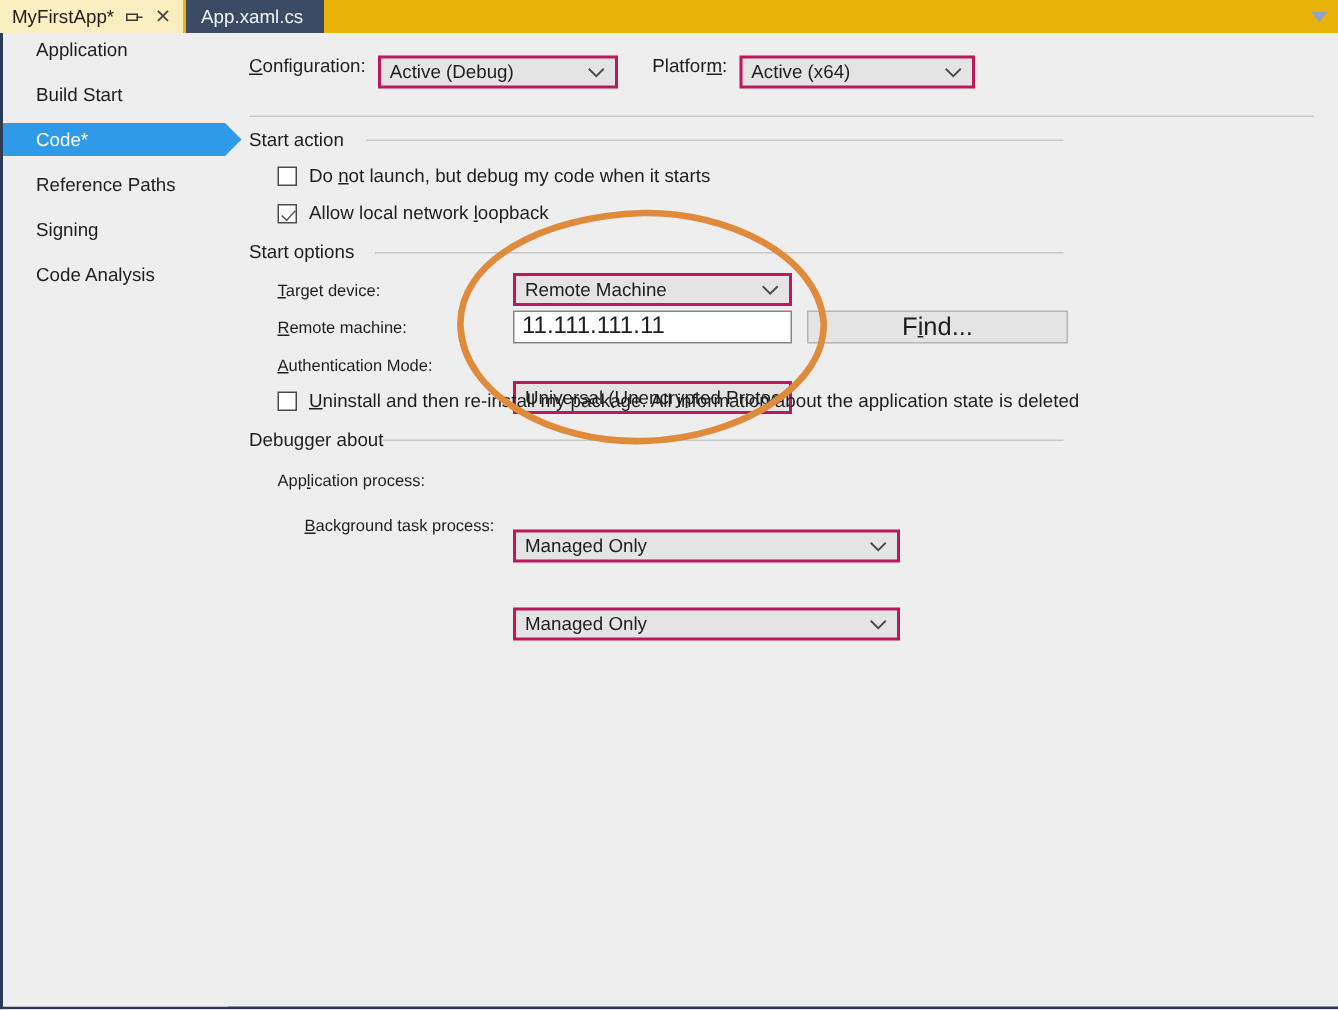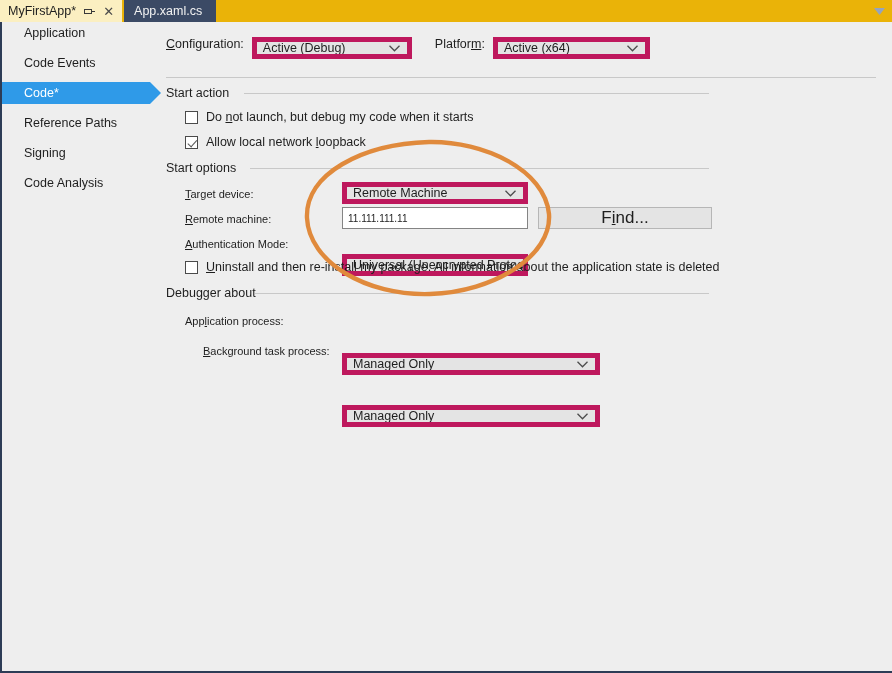--- a/index.html
+++ b/index.html
@@ -159,21 +159,21 @@
     left: 14px; top: 15px;
     display: flex;
     font-size: 12.5px;
     color: #1e1e1e;
   }
   .row-top .lbl { margin-right: 8px; }
 
   .combo {
     position: relative;
     background: #e4e4e4;
-    border: 5px solid #be185d;
+    border: 2px solid #be185d;
     box-sizing: border-box;
     height: 22px;
     font-size: 12.5px;
     color: #1e1e1e;
     display: flex;
     align-items: center;
     padding-left: 6px;
     overflow: hidden;
     white-space: nowrap;
   }
@@ -244,21 +244,21 @@
     color: #1e1e1e;
     white-space: nowrap;
   }
 
   .textbox {
     position: absolute;
     background: #ffffff;
     border: 1px solid #848484;
     box-sizing: border-box;
     height: 22px;
-    font-size: 10px;
+    font-size: 16px;
     color: #1e1e1e;
     display: flex;
     align-items: center;
     padding-left: 5px;
     white-space: nowrap;
   }
 
   .btn {
     position: absolute;
     background: #e4e4e4;
@@ -309,21 +309,21 @@
     </div>
   </div>
 
   <div class="body-frame"></div>
 
   <div class="sidebar">
     <div class="side-item">
       <span>Application</span>
     </div>
     <div class="side-item">
-      <span>Code Events</span>
+      <span>Build Start</span>
     </div>
     <div class="side-item selected">
       <span>Code*</span>
     </div>
     <div class="side-item">
       <span>Reference Paths</span>
     </div>
     <div class="side-item">
       <span>Signing</span>
     </div>

